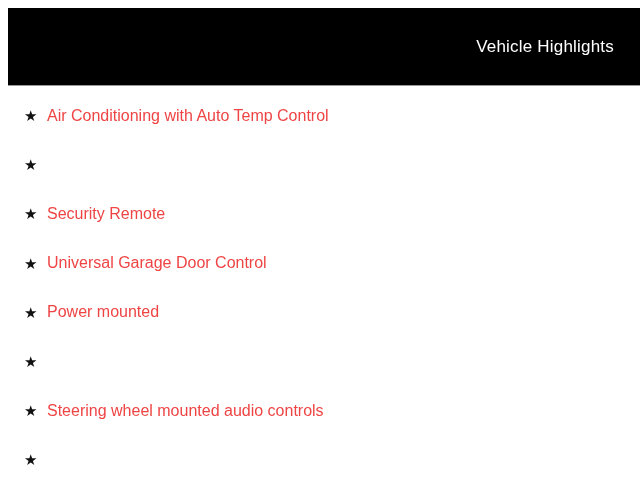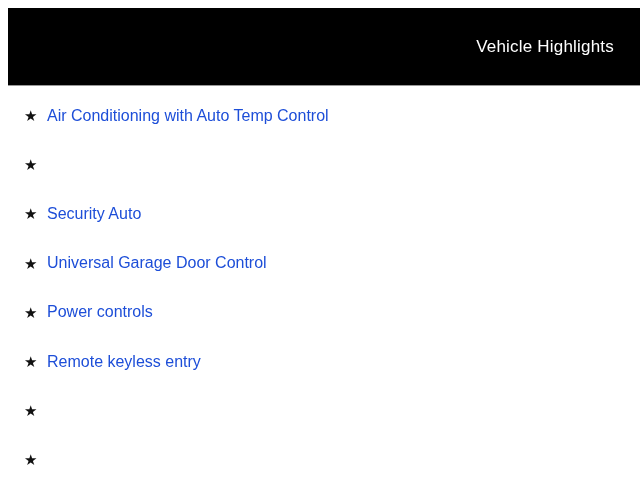--- a/index.html
+++ b/index.html
@@ -41,21 +41,21 @@
     color: #111111;
     font-size: 15px;
     width: 15px;
     line-height: 1;
     flex: 0 0 auto;
     margin-right: 8px;
     display: inline-block;
     text-align: left;
   }
   .item-label {
-    color: #1d4ed8;
+    color: #ef4444;
     font-size: 16px;
     font-weight: 400;
     white-space: nowrap;
   }
 </style>
 </head>
 <body>
 
 <div class="header-bar">
   <span class="page-title">Vehicle Highlights</span>
@@ -64,33 +64,33 @@
 <ul class="highlights-list">
   <li class="list-item">
     <span class="star-icon">★</span>
     <span class="item-label">Air Conditioning with Auto Temp Control</span>
   </li>
   <li class="list-item">
     <span class="star-icon">★</span>
   </li>
   <li class="list-item">
     <span class="star-icon">★</span>
-    <span class="item-label">Security Auto</span>
+    <span class="item-label">Security Remote</span>
   </li>
   <li class="list-item">
     <span class="star-icon">★</span>
     <span class="item-label">Universal Garage Door Control</span>
   </li>
   <li class="list-item">
     <span class="star-icon">★</span>
-    <span class="item-label">Power controls</span>
+    <span class="item-label">Power mounted</span>
   </li>
   <li class="list-item">
     <span class="star-icon">★</span>
-    <span class="item-label">Remote keyless entry</span>
   </li>
   <li class="list-item">
     <span class="star-icon">★</span>
+    <span class="item-label">Steering wheel mounted audio controls</span>
   </li>
   <li class="list-item">
     <span class="star-icon">★</span>
   </li>
 </ul>
 
 </body></html>

